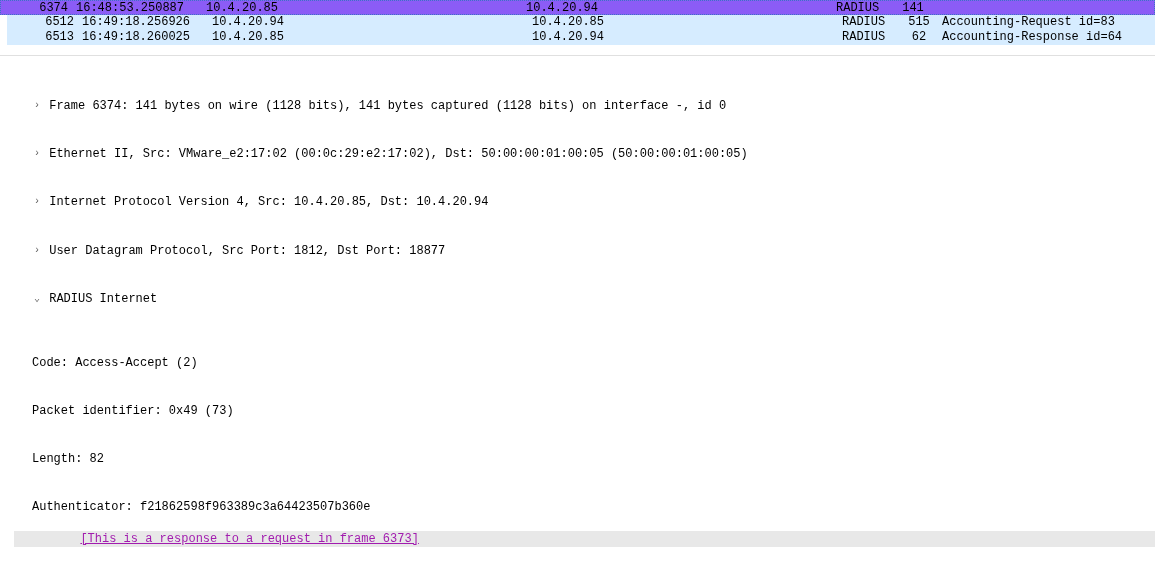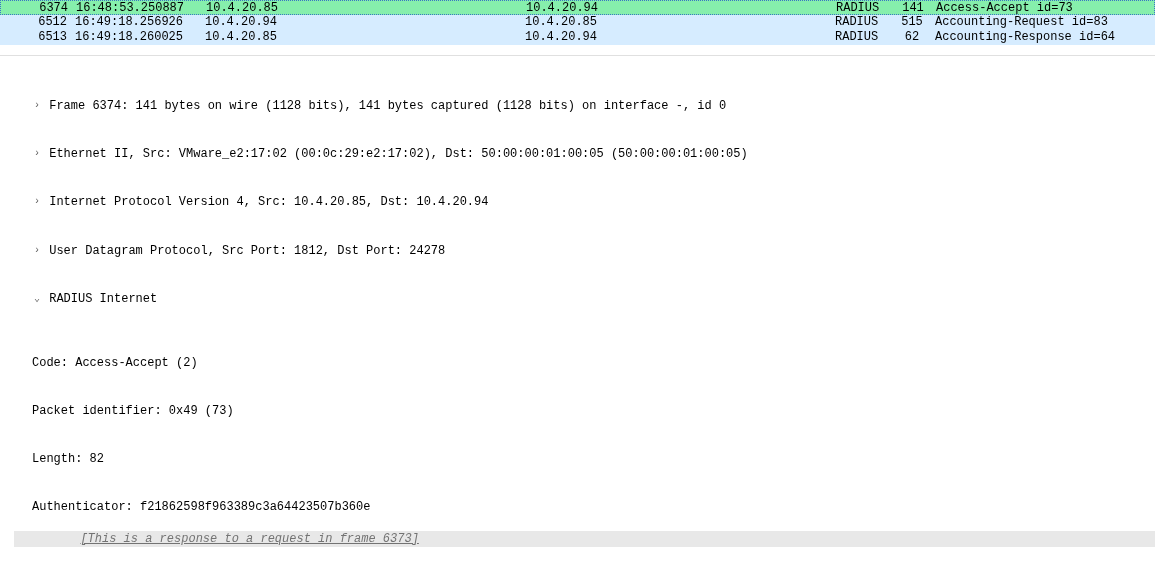--- a/index.html
+++ b/index.html
@@ -16,25 +16,26 @@
   }
   .packet-row {
     display: flex;
     height: 15px;
     line-height: 15px;
     white-space: pre;
     padding-left: 30px;
     position: relative;
   }
   .packet-row.selected {
-    background: #86efac;
+    background: #8b5cf6;
     border: 1px dotted #3a75c4;
   }
   .packet-row.highlighted {
     background: #d6ecff;
+    margin-left: 7px;
   }
   .col-no { width: 45px; text-align: right; padding-right: 8px; }
   .col-time { width: 130px; }
   .col-src { width: 320px; }
   .col-dst { width: 310px; }
   .col-proto { width: 60px; }
   .col-len { width: 40px; text-align: center; padding-right: 6px; }
   .col-info { flex: 1; }
   .thin-border {
     height: 1px;
@@ -49,43 +50,41 @@
     display: inline-block;
     width: 10px;
     cursor: pointer;
     color: #606060;
     font-size: 10px;
     vertical-align: middle;
     text-align: center;
   }
   .tree-line { display: block; padding-left: 32px; }
   .link-text {
-    color: #737373;
+    color: #a21caf;
     text-decoration: underline;
-    font-style: italic;
   }
   .selected-detail {
     background: #e8e8e8;
     display: inline-block;
     width: 100%;
   }
   .indent1 { }
 </style>
 </head>
 <body>
 
 <div class="packet-list">
   <div class="packet-row selected">
     <span class="col-no">6374</span>
     <span class="col-time">16:48:53.250887</span>
     <span class="col-src">10.4.20.85</span>
     <span class="col-dst">10.4.20.94</span>
     <span class="col-proto">RADIUS</span>
     <span class="col-len">141</span>
-    <span class="col-info">Access-Accept id=73</span>
   </div>
   <div class="packet-row highlighted">
     <span class="col-no">6512</span>
     <span class="col-time">16:49:18.256926</span>
     <span class="col-src">10.4.20.94</span>
     <span class="col-dst">10.4.20.85</span>
     <span class="col-proto">RADIUS</span>
     <span class="col-len">515</span>
     <span class="col-info">Accounting-Request id=83</span>
   </div>
@@ -101,21 +100,21 @@
 </div>
 
 <div style="height:10px"></div>
 <div class="thin-border"></div>
 <div style="height:6px"></div>
 
 <div class="details-pane">
   <div class="tree-line"><span class="toggle">›</span> <span>Frame 6374: 141 bytes on wire (1128 bits), 141 bytes captured (1128 bits) on interface -, id 0</span></div>
   <div class="tree-line"><span class="toggle">›</span> <span>Ethernet II, Src: VMware_e2:17:02 (00:0c:29:e2:17:02), Dst: 50:00:00:01:00:05 (50:00:00:01:00:05)</span></div>
   <div class="tree-line"><span class="toggle">›</span> <span>Internet Protocol Version 4, Src: 10.4.20.85, Dst: 10.4.20.94</span></div>
-  <div class="tree-line"><span class="toggle">›</span> <span>User Datagram Protocol, Src Port: 1812, Dst Port: 24278</span></div>
+  <div class="tree-line"><span class="toggle">›</span> <span>User Datagram Protocol, Src Port: 1812, Dst Port: 18877</span></div>
   <div class="tree-line"><span class="toggle">⌄</span> <span>RADIUS Internet</span></div>
 
   <div class="tree-line indent1">Code: Access-Accept (2)</div>
   <div class="tree-line indent1">Packet identifier: 0x49 (73)</div>
   <div class="tree-line indent1">Length: 82</div>
   <div class="tree-line indent1">Authenticator: f21862598f963389c3a64423507b360e</div>
   <div class="tree-line selected-detail"><span style="padding-left:34px"></span><span class="link-text">[This is a response to a request in frame 6373]</span></div>
   
 
   

